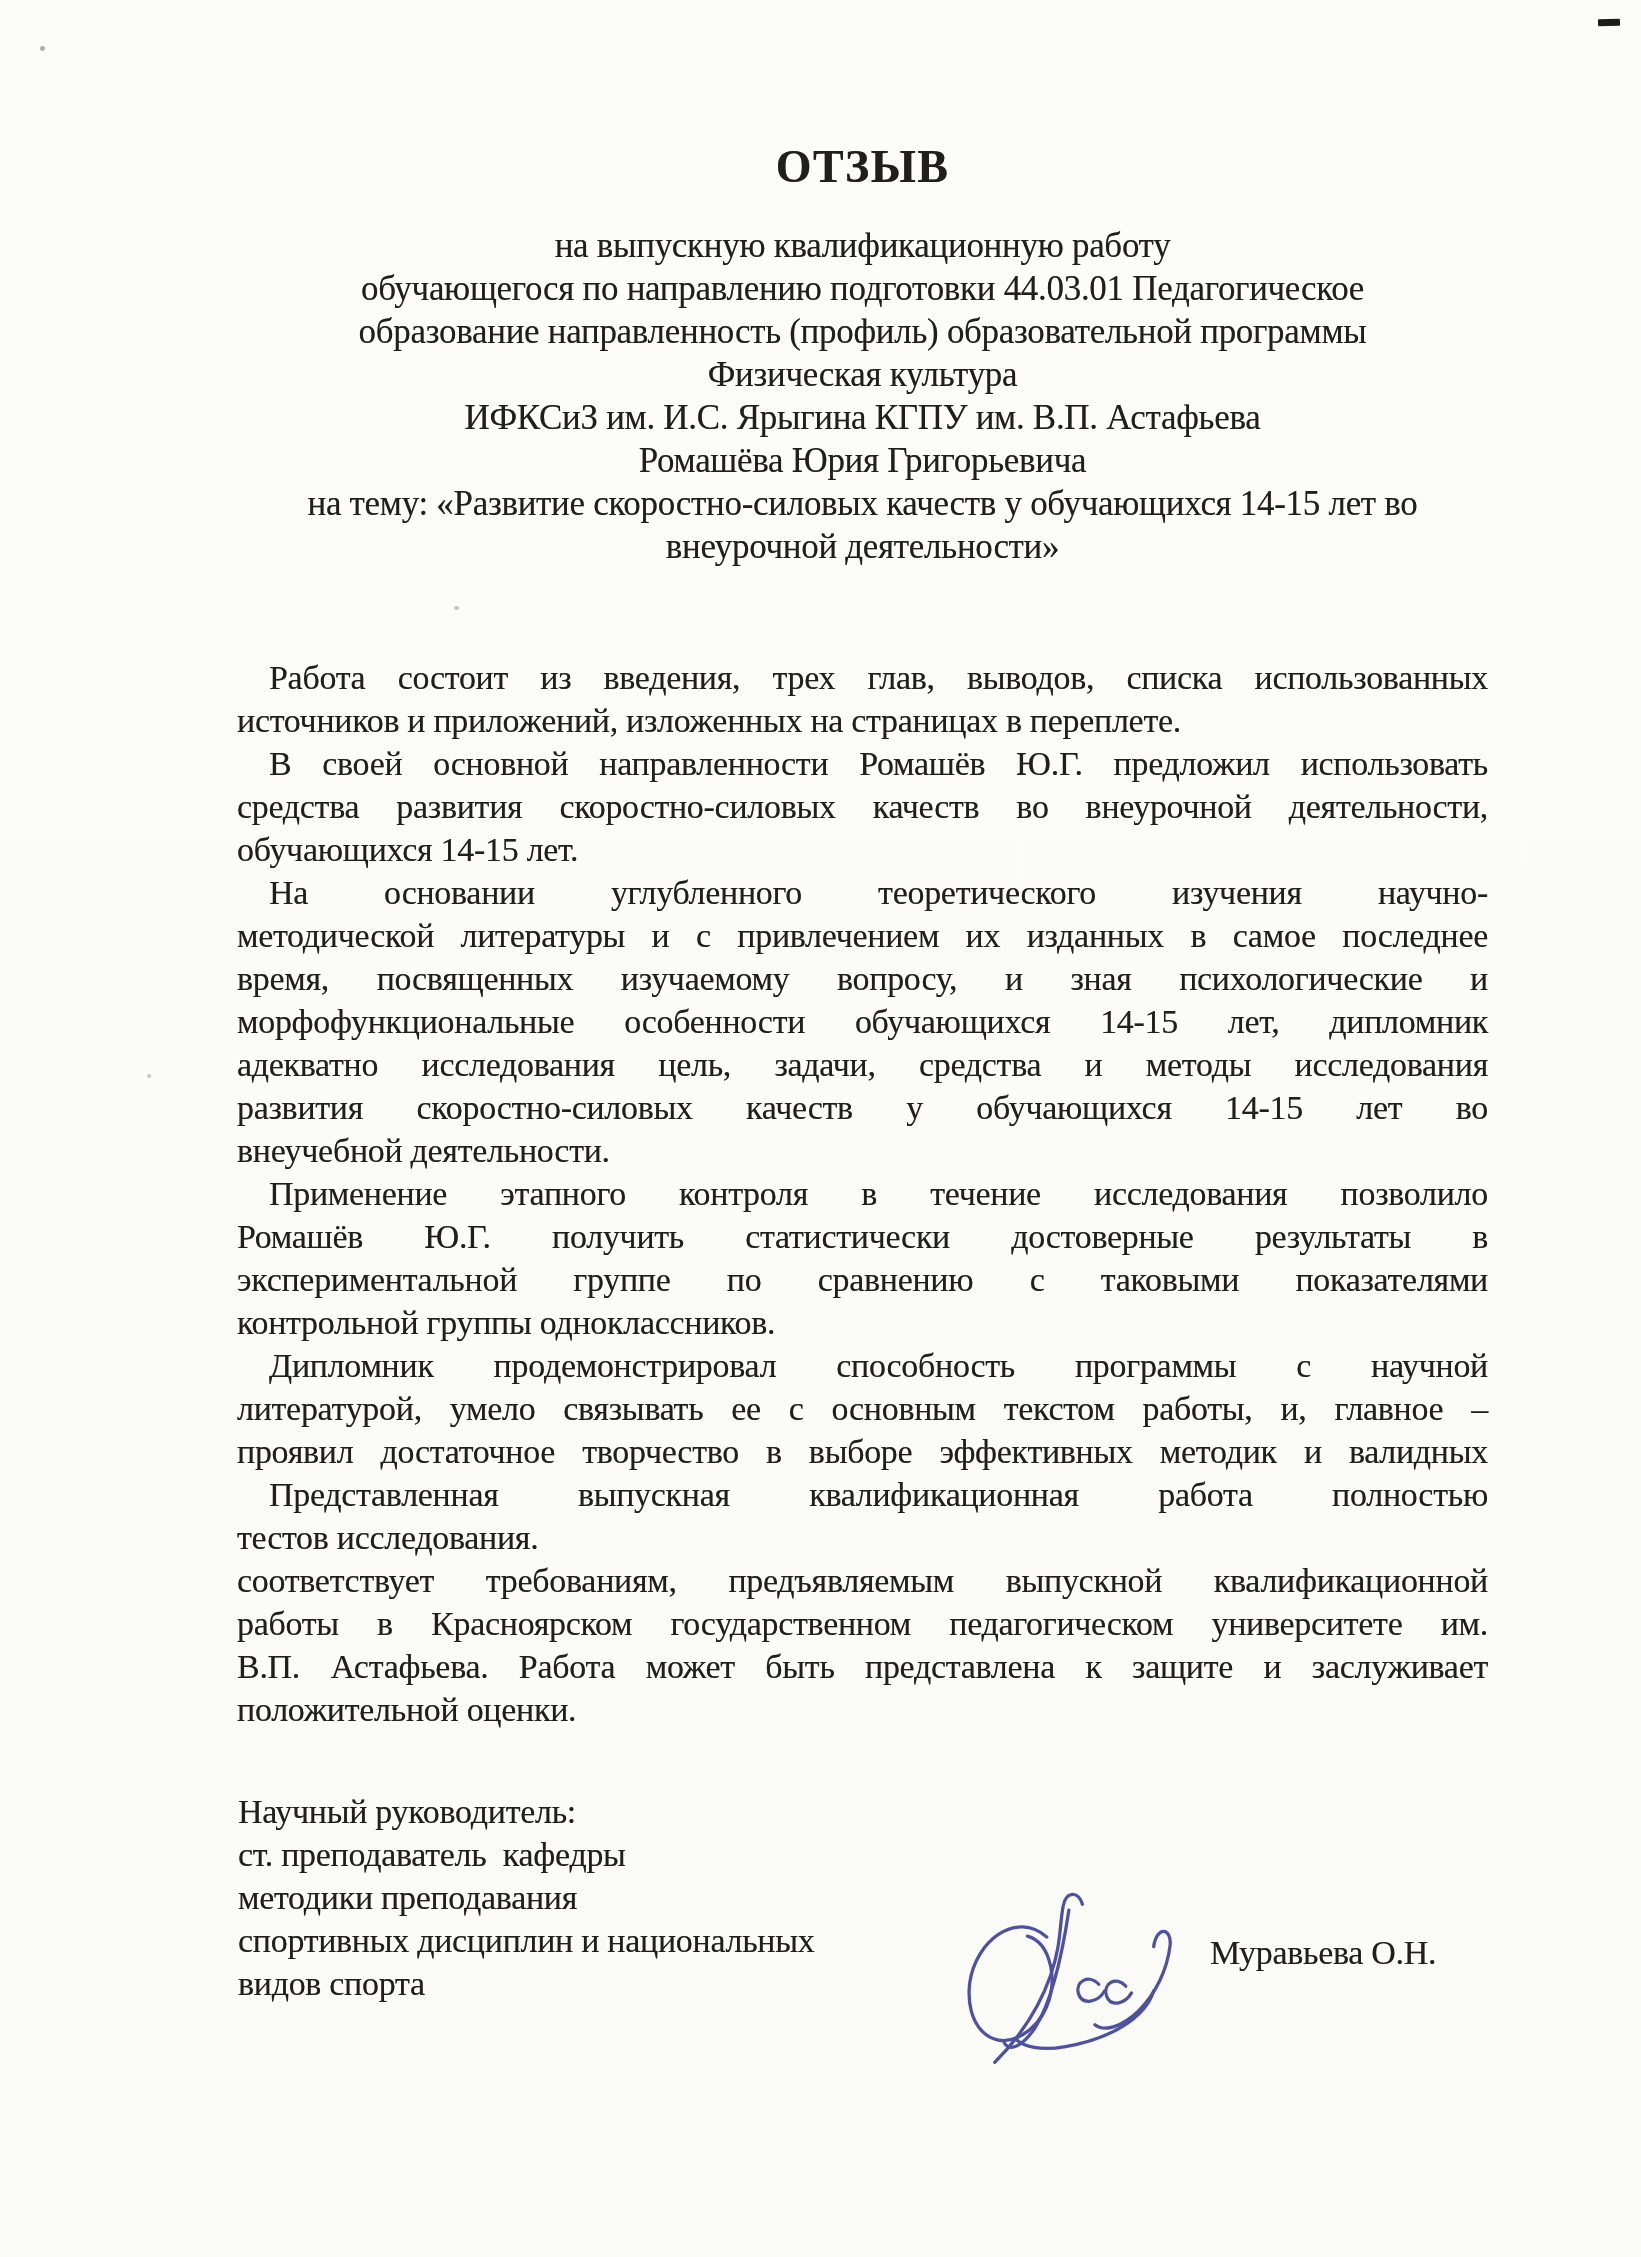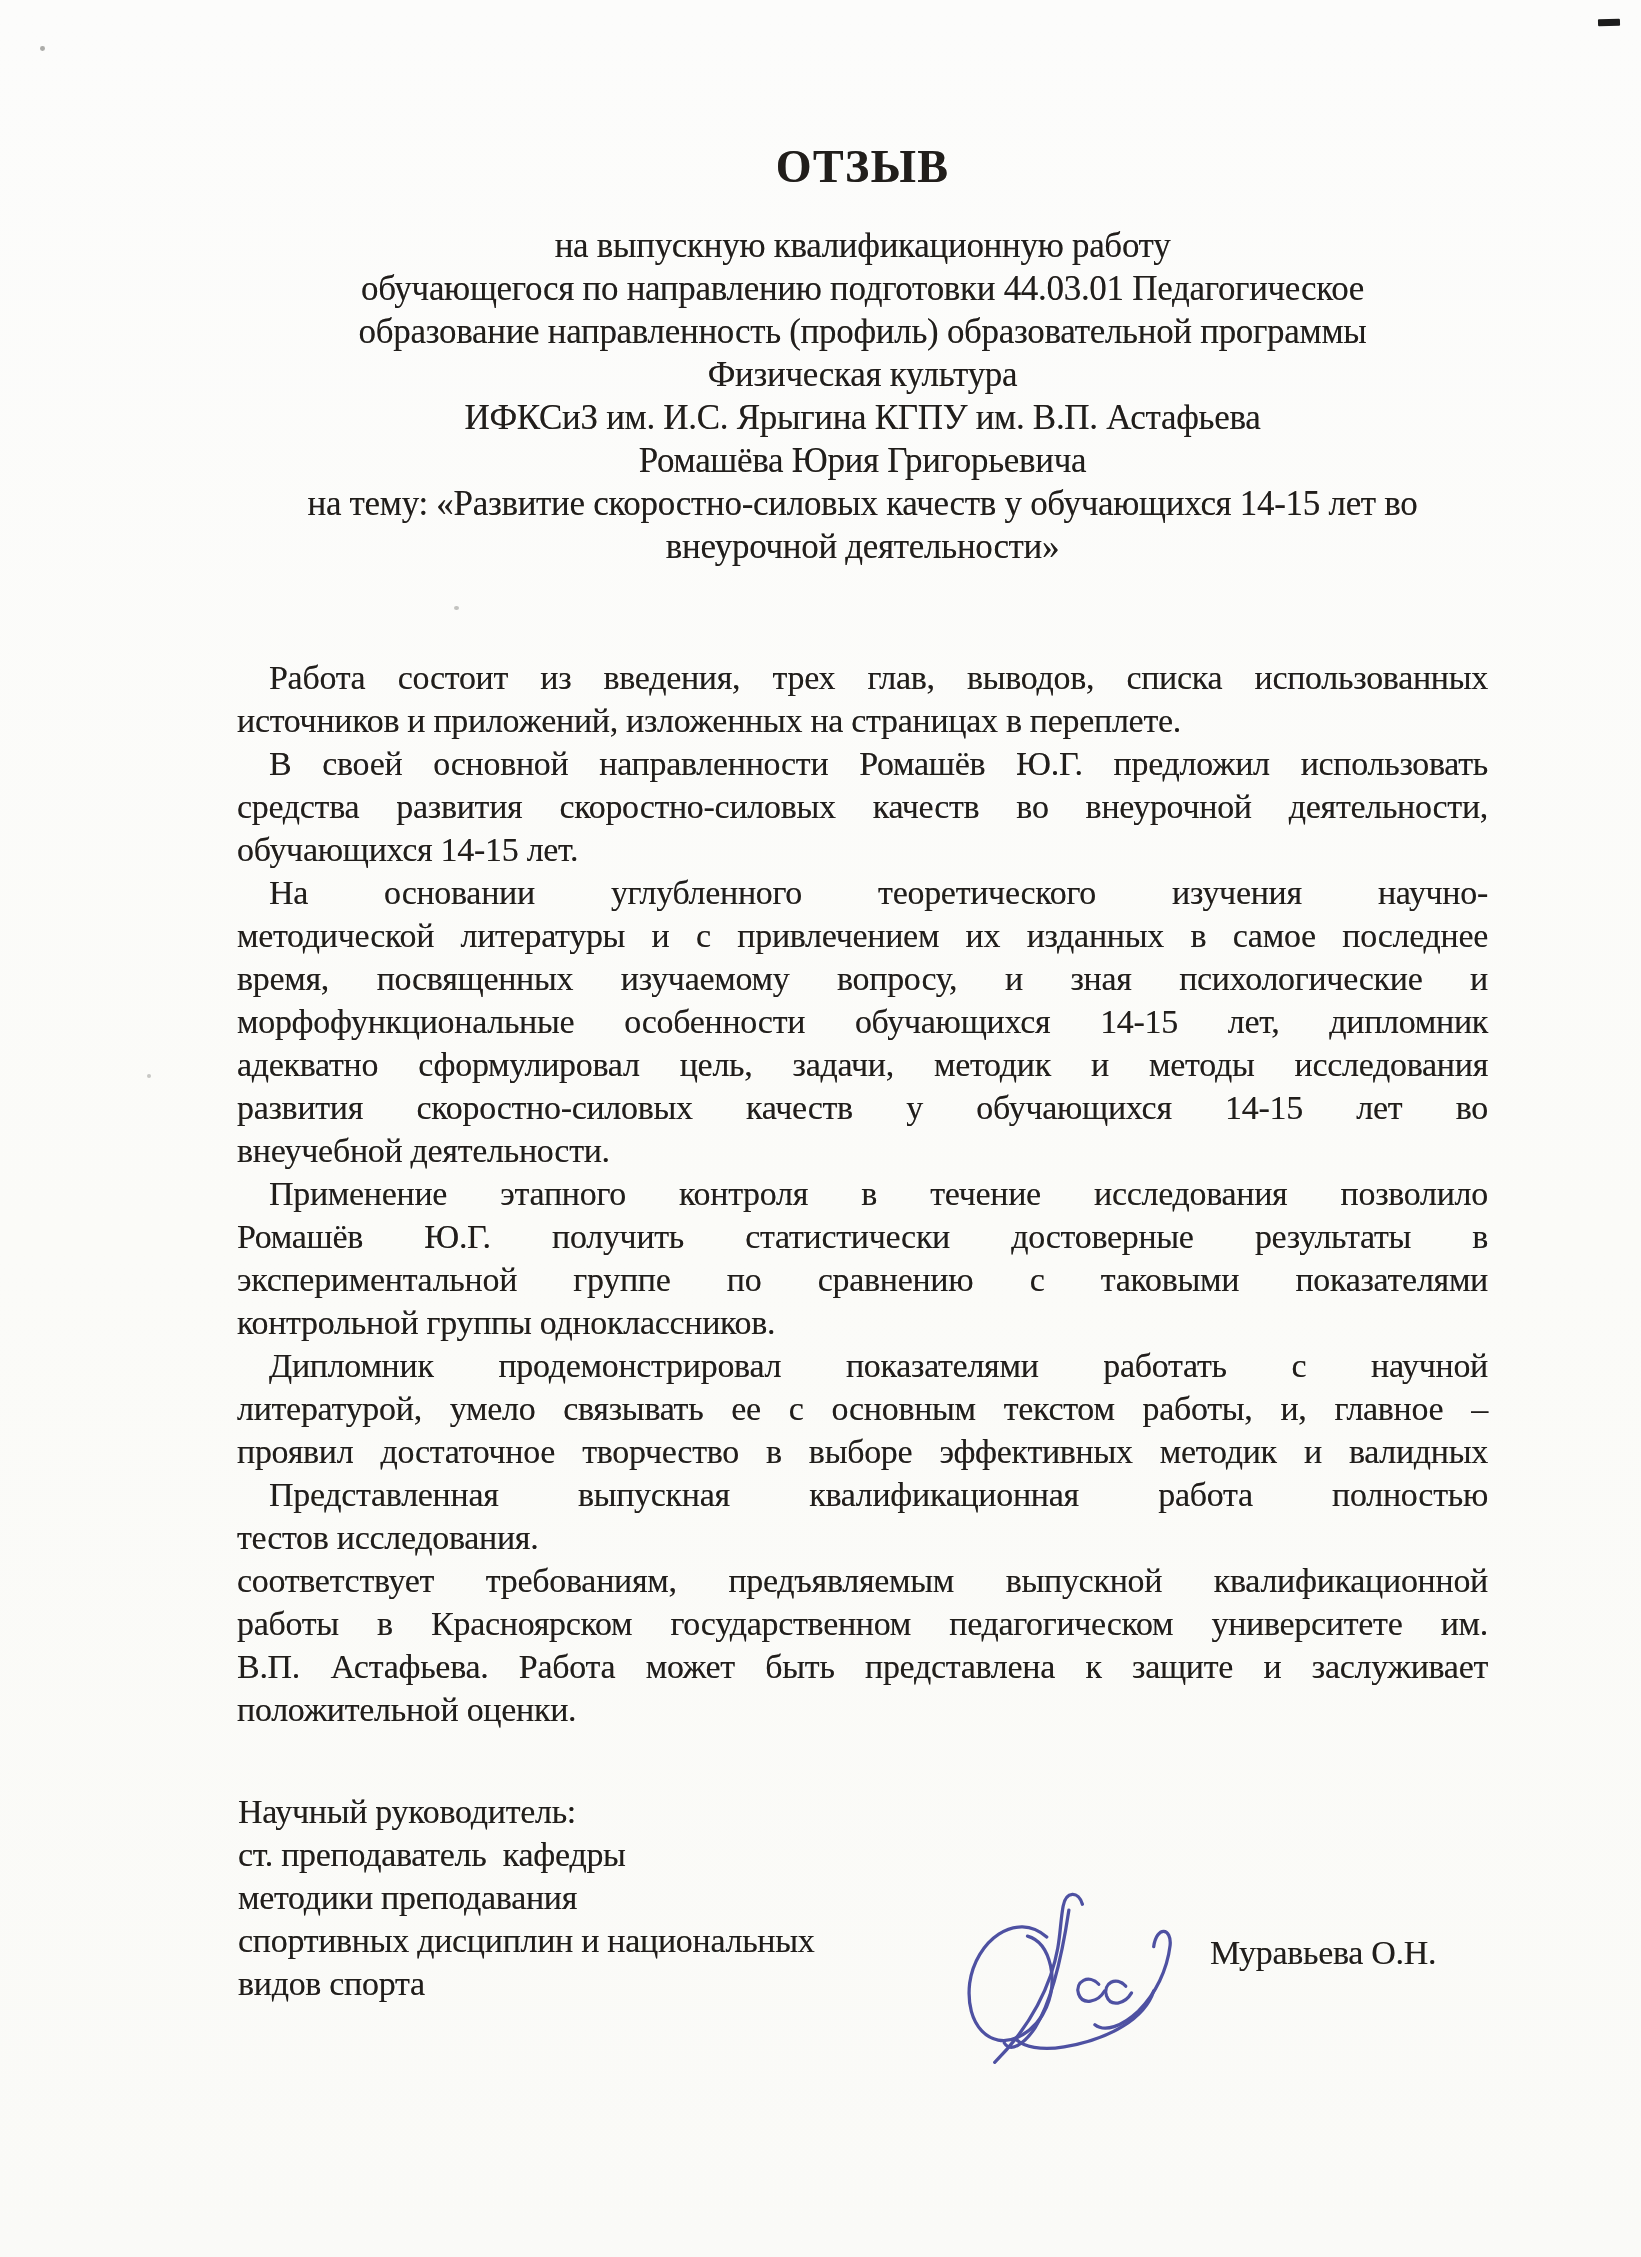--- a/index.html
+++ b/index.html
@@ -130,30 +130,30 @@
     <div class="ln">источников и приложений, изложенных на страницах в переплете.</div>
 
     <div class="ln just first">В своей основной направленности Ромашёв Ю.Г. предложил использовать</div>
     <div class="ln just">средства развития скоростно-силовых качеств во внеурочной деятельности,</div>
     <div class="ln">обучающихся 14-15 лет.</div>
 
     <div class="ln just first">На основании углубленного теоретического изучения научно-</div>
     <div class="ln just">методической литературы и с привлечением их изданных в самое последнее</div>
     <div class="ln just">время, посвященных изучаемому вопросу, и зная психологические и</div>
     <div class="ln just">морфофункциональные особенности обучающихся 14-15 лет, дипломник</div>
-    <div class="ln just">адекватно сформулировал цель, задачи, методик и методы исследования</div>
+    <div class="ln just">адекватно исследования цель, задачи, средства и методы исследования</div>
     <div class="ln just">развития скоростно-силовых качеств у обучающихся 14-15 лет во</div>
     <div class="ln">внеучебной деятельности.</div>
 
     <div class="ln just first">Применение этапного контроля в течение исследования позволило</div>
     <div class="ln just">Ромашёв Ю.Г. получить статистически достоверные результаты в</div>
     <div class="ln just">экспериментальной группе по сравнению с таковыми показателями</div>
     <div class="ln">контрольной группы одноклассников.</div>
 
-    <div class="ln just first">Дипломник продемонстрировал показателями работать с научной</div>
+    <div class="ln just first">Дипломник продемонстрировал способность программы с научной</div>
     <div class="ln just">литературой, умело связывать ее с основным текстом работы, и, главное –</div>
     <div class="ln just">проявил достаточное творчество в выборе эффективных методик и валидных</div>
     <div class="ln just first">Представленная выпускная квалификационная работа полностью</div>
 
     <div class="ln">тестов исследования.</div>
     <div class="ln just">соответствует требованиям, предъявляемым  выпускной квалификационной</div>
     <div class="ln just">работы в Красноярском государственном педагогическом университете им.</div>
     <div class="ln just">В.П. Астафьева. Работа может быть представлена к защите и заслуживает</div>
     <div class="ln">положительной оценки.</div>
   </div>

